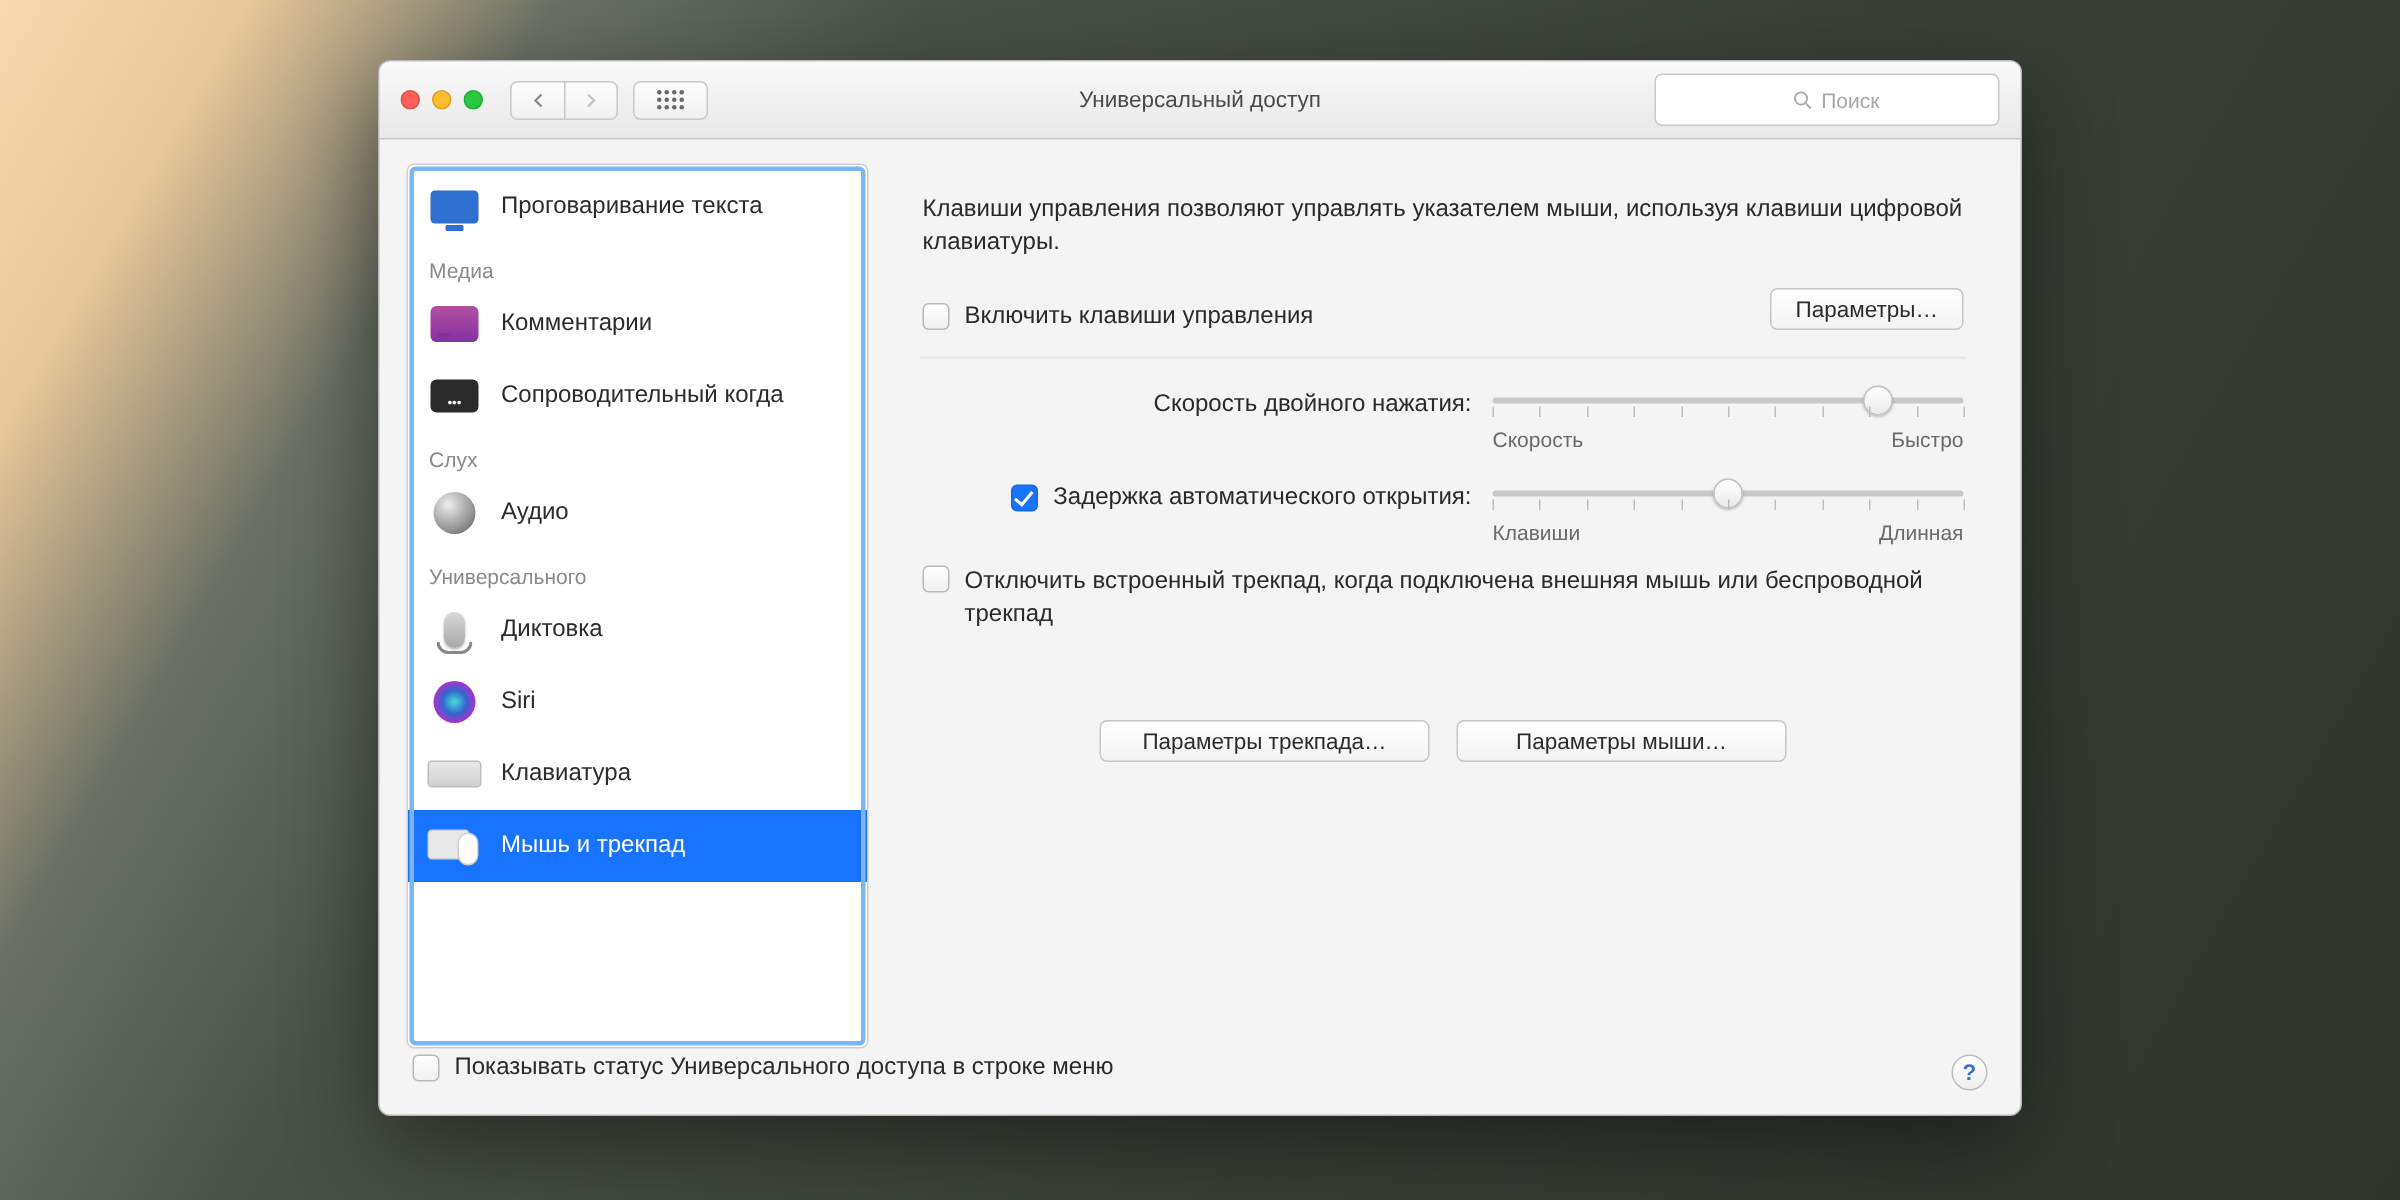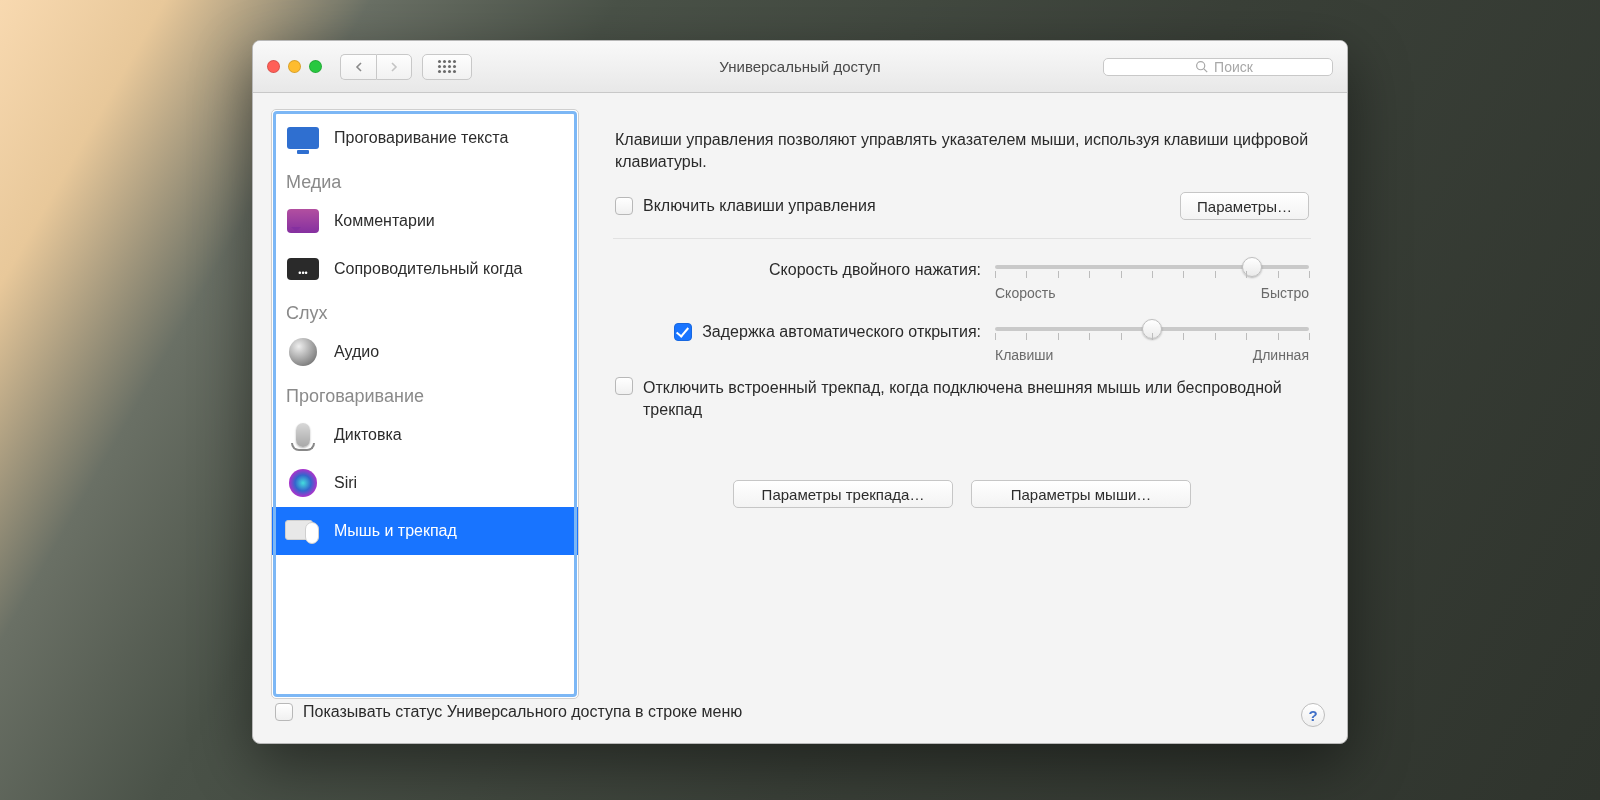--- a/index.html
+++ b/index.html
@@ -56,21 +56,21 @@
   display: grid; grid-template-columns: repeat(4,3px); grid-template-rows: repeat(3,3px); gap: 2px;
 }
 .dotgrid span { width:3px; height:3px; background:#6a6a6a; border-radius:50%; }
 .wtitle {
   position: absolute; left: 0; right: 0; text-align: center;
   font-size: 15px; color: #4a4a4a; font-weight: 500;
   pointer-events: none;
 }
 .searchwrap {
   margin-left: auto;
-  width: 230px; height: 18px;
+  width: 230px; height: 35px;
   background: #fff;
   border: 1px solid #c8c8c8; border-radius: 5px;
   display: flex; align-items: center; justify-content: center;
   color: #a8a8a8; font-size: 14px; padding-left: 12px;
 }
 .searchwrap svg { width: 13px; height: 13px; margin-right: 6px; }
 .body {
   padding: 16px 18px 14px 18px;
 }
 .panes {
@@ -95,32 +95,32 @@
 .sbitem.selected {
   background: #1874ff; color: #fff;
 }
 .sbicon {
   width: 42px; height: 34px; margin-right: 10px;
   display: flex; align-items: center; justify-content: center;
   flex: 0 0 42px;
 }
 .sbsection {
   padding: 10px 14px 4px 14px;
-  font-size: 18px; color: #8a8a8a;
+  font-size: 14px; color: #8a8a8a;
 }
 .content {
   flex: 1;
   position: relative;
 }
 .desc {
   font-size: 16px; color: #2a2a2a; line-height: 1.35;
   padding: 20px 20px 14px 20px;
 }
 .row {
-  display: flex; align-items: center;
+  display: flex; align-items: flex-end;
   padding: 6px 20px;
   font-size: 16px; color: #2a2a2a;
 }
 .row .spacer { flex: 1; }
 .chk {
   width: 18px; height: 18px; border: 1px solid #b8b8b8; border-radius: 4px;
   background: linear-gradient(#fff,#f0f0f0);
   margin-right: 10px; flex: 0 0 18px;
 }
 .chk.on {
@@ -279,32 +279,38 @@
               </div>
             <span>Сопроводительный когда</span>
           </div>
           <div class="sbsection">Слух</div>
           <div class="sbitem">
             <div class="sbicon">
                 <div class="ic-audio"></div>
               </div>
             <span>Аудио</span>
           </div>
-          <div class="sbsection">Проговаривание</div>
+          <div class="sbsection">Универсального</div>
           <div class="sbitem">
             <div class="sbicon">
                 <div class="ic-mic"></div>
               </div>
             <span>Диктовка</span>
           </div>
           <div class="sbitem">
             <div class="sbicon">
                 <div class="ic-siri"></div>
               </div>
             <span>Siri</span>
+          </div>
+          <div class="sbitem">
+            <div class="sbicon">
+                <div class="ic-kbd"></div>
+              </div>
+            <span>Клавиатура</span>
           </div>
           <div class="sbitem selected">
             <div class="sbicon">
                 <div class="ic-mouse">
                   <div class="pad"></div>
                   <div class="ms"></div>
                 </div>
               </div>
             <span>Мышь и трекпад</span>
           </div>

